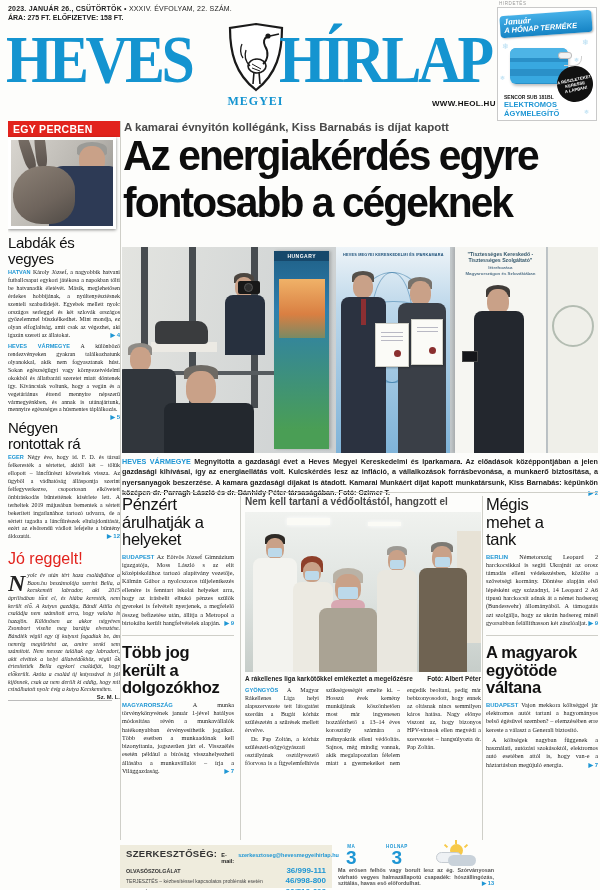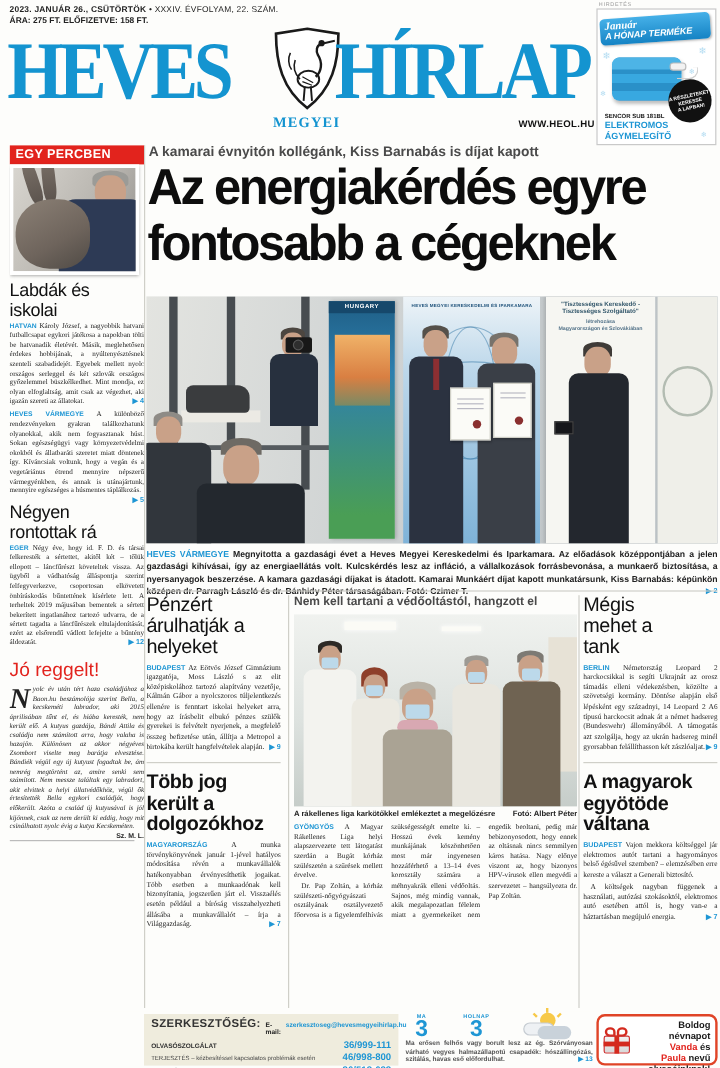--- a/index.html
+++ b/index.html
@@ -230,21 +230,21 @@
 
     <div class="side-photo">
       <div class="rb-man-hair"></div>
       <div class="rb-man-head"></div>
       <div class="rb-jacket"></div>
       <div class="ear" style="left:10px;top:-10px;transform:rotate(-18deg)"></div>
       <div class="ear" style="left:24px;top:-12px;transform:rotate(-6deg)"></div>
       <div class="rabbit"></div>
     </div>
 
-    <div class="side-title" style="width:100px">Labdák és iskolai</div>
+    <div class="side-title" style="width:100px">Labdák és vegyes</div>
     <p class="side-body"><span class="tag">HATVAN</span><span> Károly József, a nagyobbik hatvani futballcsapat egykori játékosa a napokban tölti be hatvanadik életévét. Másik, meglehetősen érdekes hobbijának, a nyúltenyésztésnek szenteli szabadidejét. Egyebek mellett nyolc országos serleggel és két szlovák országos győzelemmel büszkélkedhet. Mint mondja, ez olyan elfoglaltság, amit csak az végezhet, aki igazán szereti az állatokat.</span><span class="ref">▶ 4</span></p>
 
     <p class="side-body"><span class="tag">HEVES VÁRMEGYE</span><span> A különböző rendezvényeken gyakran találkozhatunk olyanokkal, akik nem fogyasztanak húst. Sokan egészségügyi vagy környezetvédelmi okokból és állatbaráti szeretet miatt döntenek így. Kíváncsiak voltunk, hogy a vegán és a vegetáriánus étrend mennyire népszerű vármegyénkben, és annak is utánajártunk, mennyire egészséges a húsmentes táplálkozás.</span><span class="ref">▶ 5</span></p>
 
     <div class="side-title" style="width:95px">Négyen rontottak rá</div>
     <p class="side-body"><span class="tag">EGER</span><span> Négy éve, hogy id. F. D. és társai felkeresték a sértettet, akitől két – tőlük ellopott – láncfűrészt követeltek vissza. Az ügyből a vádhatóság álláspontja szerint felfegyverkezve, csoportosan elkövetett önbíráskodás bűntettének kísérlete lett. A terheltek 2019 májusában bementek a sértett bekerített ingatlanához tartozó udvarra, de a sértett tagadta a láncfűrészek eltulajdonítását, ezért az elsőrendű vádlott lefejelte a bűntény áldozatát.</span><span class="ref">▶ 12</span></p>
 
     <div class="greet-title">Jó reggelt!</div>
     <p class="greet-body"><span class="dropcap">N</span><span>yolc év után tért haza családjához a Baon.hu beszámolója szerint Bella, a kecskeméti labrador, aki 2015 áprilisában tűnt el, és hiába keresték, nem került elő. A kutyus gazdája, Bándi Attila és családja nem számított arra, hogy valaha is hazajön. Különösen az akkor négyéves Zsombort viselte meg barátja elvesztése. Bándiék végül egy új kutyust fogadtak be, ám nemrég megtörtént az, amire senki sem számított. Nem messze találtak egy labradort, akit elvittek a helyi állatvédőkhöz, végül ők értesítették Bella egykori családját, hogy előkerült. Azóta a család új kutyusával is jól kijönnek, csak az nem derült ki eddig, hogy mit csinálhatott nyolc évig a kutya Kecskeméten.</span><span class="byline">Sz. M. L.</span></p>
 
@@ -456,27 +456,14 @@
       <div class="sun"></div>
       <div class="ray" style="left:21px;top:-4px"></div>
       <div class="ray" style="left:11px;top:0;transform:rotate(-45deg)"></div>
       <div class="ray" style="left:31px;top:0;transform:rotate(45deg)"></div>
       <div class="cloud" style="left:2px;top:8px;width:26px;height:11px;background:#eef1f4;border:1px solid #c6ccd2"></div>
       <div class="cloud" style="left:14px;top:11px;width:28px;height:11px;background:#c9d2da"></div>
     </div>
     <div class="w-text"><span>Ma erősen felhős vagy borult lesz az ég. Szórványosan várható vegyes halmazállapotú csapadék: hószállingózás, szitálás, havas eső előfordulhat. </span><span class="ref">▶ 13</span></div>
   </div>
 
-  <div class="abs nameday">
-    <div class="gift">
-      <div class="gift-bow-l"></div>
-      <div class="gift-bow-r"></div>
-      <div class="gift-box"></div>
-      <div class="gift-rib-v"></div>
-      <div class="gift-rib-h"></div>
-    </div>
-    <div class="nd-line">Boldog névnapot</div>
-    <div class="nd-line"><span class="nd-name">Vanda</span><span> és</span></div>
-    <div class="nd-line"><span class="nd-name">Paula</span><span> nevű</span></div>
-    <div class="nd-line">olvasóinknak!</div>
-  </div>
 
 </div>
 
 </body></html>

